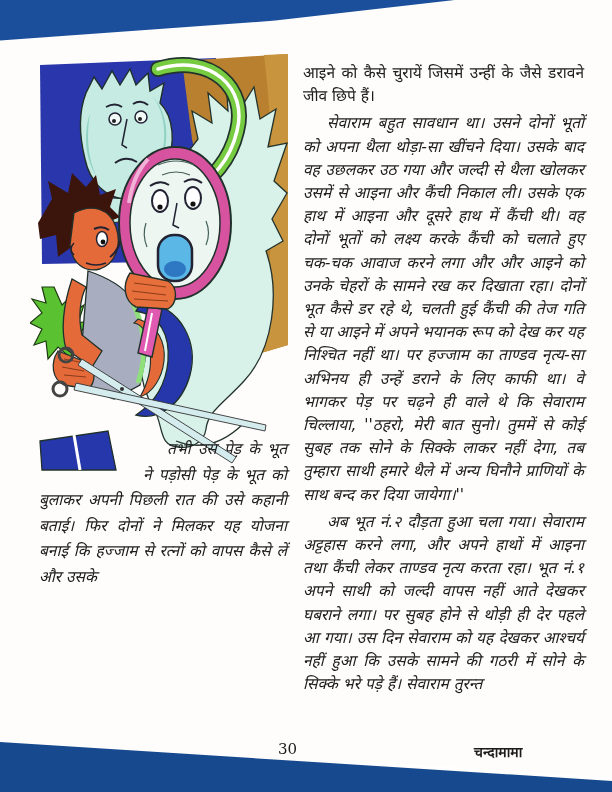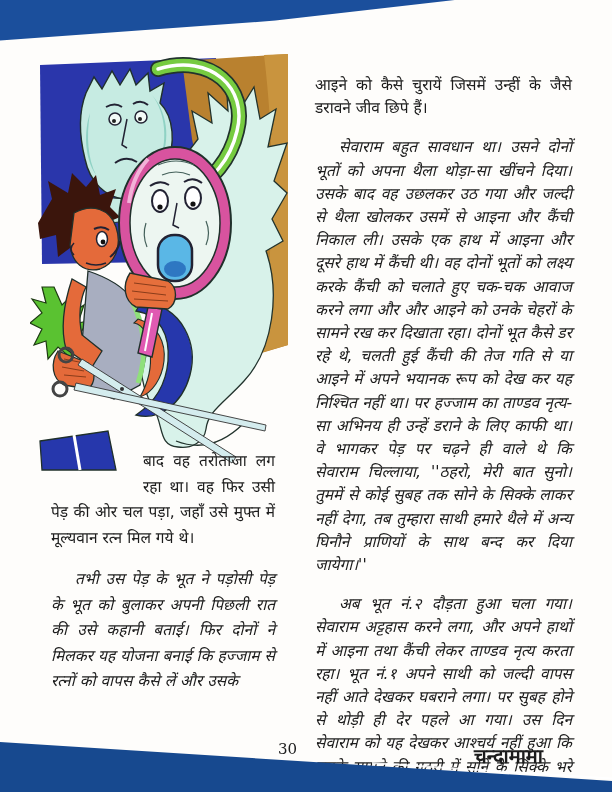--- a/index.html
+++ b/index.html
@@ -20,28 +20,28 @@
     clip-path:polygon(0 93.7%,100% 98.6%,100% 100%,0 100%);
     pointer-events:none;
   }
   .wedge-seam{
     position:absolute;left:372px;top:762px;width:246px;height:2px;
     background:rgba(255,255,255,.85);transform:rotate(3.7deg);
     transform-origin:left center;z-index:6;pointer-events:none;
   }
   .illus{position:absolute;left:30px;top:53px;width:258px;height:418px;z-index:1;}
   .col{position:absolute;text-align:justify;z-index:2;}
-  .col p{margin:16px;padding:0;}
+  .col p{margin:4px;padding:0;}
   .col p.ind{text-indent:24px;font-style:italic;}
   .col-left{left:35px;top:433px;width:256px;font-size:15.5px;line-height:25.5px;}
   .col-right{left:299px;top:58px;width:289px;font-size:15.5px;line-height:23.2px;}
   .wrap-spacer{float:left;width:108px;height:52px;}
   .f-date{position:absolute;left:36px;top:744px;font-size:15px;z-index:4;}
   .f-page{position:absolute;left:278px;top:740px;font-size:15px;font-family:"DejaVu Serif",serif;z-index:4;}
-  .f-brand{position:absolute;left:474px;top:742px;font-size:20px;font-weight:bold;z-index:4;}
+  .f-brand{position:absolute;left:474px;top:742px;font-size:14px;font-weight:bold;z-index:4;}
   svg{display:block;}
 </style>
 </head>
 <body>
 
 <div class="page">
 
   <div class="band-top"></div>
 
   <div class="illus">
@@ -137,21 +137,20 @@
         <polygon points="46,330 236,372 235,378 44,337" fill="#d4ecee" stroke="#333" stroke-width="0.9"></polygon>
         <circle cx="36" cy="302" r="7" fill="none" stroke="#444" stroke-width="3"></circle>
         <circle cx="30" cy="336" r="7" fill="none" stroke="#444" stroke-width="3"></circle>
         <circle cx="92" cy="336" r="2" fill="#333"></circle>
       </g>
     </svg>
   </div>
 
   <div class="col col-left">
     <div class="wrap-spacer"></div>
-    <p>बाद वह तरोताजा लग रहा था। वह फिर उसी पेड़ की ओर चल पड़ा, जहाँ उसे मुफ्त में मूल्यवान रत्न मिल गये थे।</p>
     <p class="ind">तभी उस पेड़ के भूत ने पड़ोसी पेड़ के भूत को बुलाकर अपनी पिछली रात की उसे कहानी बताई। फिर दोनों ने मिलकर यह योजना बनाई कि हज्जाम से रत्नों को वापस कैसे लें और उसके</p>
   </div>
 
   <div class="col col-right">
     <p>आइने को कैसे चुरायें जिसमें उन्हीं के जैसे डरावने जीव छिपे हैं।</p>
     <p class="ind">सेवाराम बहुत सावधान था। उसने दोनों भूतों को अपना थैला थोड़ा-सा खींचने दिया। उसके बाद वह उछलकर उठ गया और जल्दी से थैला खोलकर उसमें से आइना और कैंची निकाल ली। उसके एक हाथ में आइना और दूसरे हाथ में कैंची थी। वह दोनों भूतों को लक्ष्य करके कैंची को चलाते हुए चक-चक आवाज करने लगा और और आइने को उनके चेहरों के सामने रख कर दिखाता रहा। दोनों भूत कैसे डर रहे थे, चलती हुई कैंची की तेज गति से या आइने में अपने भयानक रूप को देख कर यह निश्चित नहीं था। पर हज्जाम का ताण्डव नृत्य-सा अभिनय ही उन्हें डराने के लिए काफी था। वे भागकर पेड़ पर चढ़ने ही वाले थे कि सेवाराम चिल्लाया, ''ठहरो, मेरी बात सुनो। तुममें से कोई सुबह तक सोने के सिक्के लाकर नहीं देगा, तब तुम्हारा साथी हमारे थैले में अन्य घिनौने प्राणियों के साथ बन्द कर दिया जायेगा।''</p>
     <p class="ind">अब भूत नं.२ दौड़ता हुआ चला गया। सेवाराम अट्टहास करने लगा, और अपने हाथों में आइना तथा कैंची लेकर ताण्डव नृत्य करता रहा। भूत नं.१ अपने साथी को जल्दी वापस नहीं आते देखकर घबराने लगा। पर सुबह होने से थोड़ी ही देर पहले आ गया। उस दिन सेवाराम को यह देखकर आश्चर्य नहीं हुआ कि उसके सामने की गठरी में सोने के सिक्के भरे पड़े हैं। सेवाराम तुरन्त</p>
   </div>
 
   <div class="f-date">दिसम्बर २००६</div>

